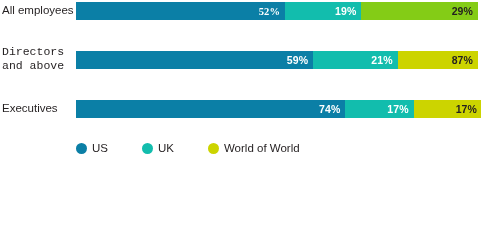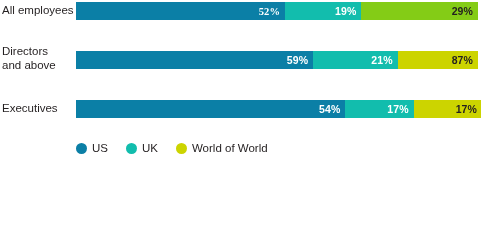--- a/index.html
+++ b/index.html
@@ -66,20 +66,21 @@
     white-space: nowrap;
   }
 
   .legend {
     position: absolute;
     left: 76px;
     top: 142px;
     display: flex;
     flex-direction: row;
     align-items: center;
+    gap: 16px;
   }
 
   .legend-item {
     display: flex;
     flex-direction: row;
     align-items: center;
     margin-right: 18px;
   }
 
   .legend-dot {
@@ -110,40 +111,40 @@
       <div class="seg" style="flex:0 0 19%;background:#12BDAD;">
         <span class="seg-label" style="color:#ffffff;margin-left:48px;">19%</span>
       </div>
       <div class="seg" style="flex:0 0 29%;background:#84cc16;">
         <span class="seg-label" style="color:#231f20;">29%</span>
       </div>
     </div>
   </div>
 
   <div class="row" style="top:49px;height:22px;">
-    <div class="cat-label" style="top:-4px;">Directors
+    <div class="cat-label" style="top:-4px;font-family:Liberation Mono, monospace;">Directors
 and above</div>
     <div class="bar" style="top:2px;">
       <div class="seg" style="flex:0 0 59%;background:#0B7FA6;">
         <span class="seg-label" style="color:#ffffff;padding-left:22px;">59%</span>
       </div>
       <div class="seg" style="flex:0 0 21%;background:#12BDAD;">
         <span class="seg-label" style="color:#ffffff;margin-left:48px;">21%</span>
       </div>
       <div class="seg" style="flex:0 0 20%;background:#CCD400;">
         <span class="seg-label" style="color:#231f20;">87%</span>
       </div>
     </div>
   </div>
 
   <div class="row" style="top:98px;height:22px;">
     <div class="cat-label" style="top:4px;">Executives</div>
     <div class="bar" style="top:2px;">
       <div class="seg" style="flex:0 0 67%;background:#0B7FA6;">
-        <span class="seg-label" style="color:#ffffff;">54%</span>
+        <span class="seg-label" style="color:#ffffff;">74%</span>
       </div>
       <div class="seg" style="flex:0 0 17%;background:#12BDAD;">
         <span class="seg-label" style="color:#ffffff;">17%</span>
       </div>
       <div class="seg" style="flex:0 0 17%;background:#CCD400;">
         <span class="seg-label" style="color:#231f20;">17%</span>
       </div>
     </div>
   </div>
 

